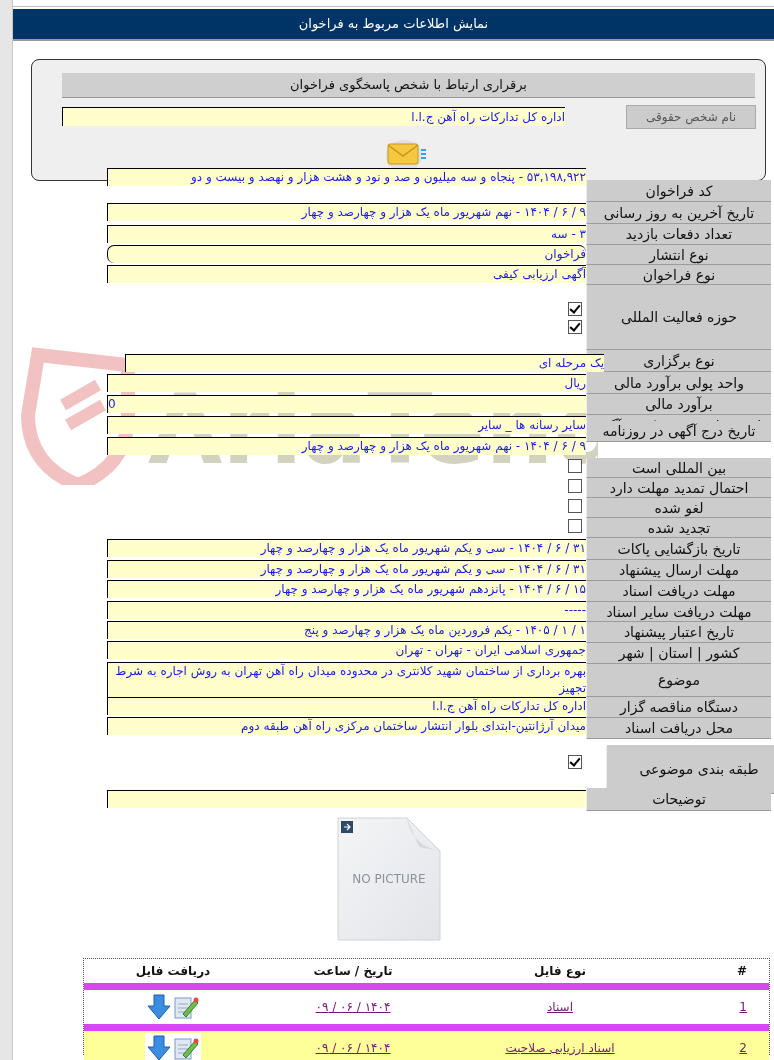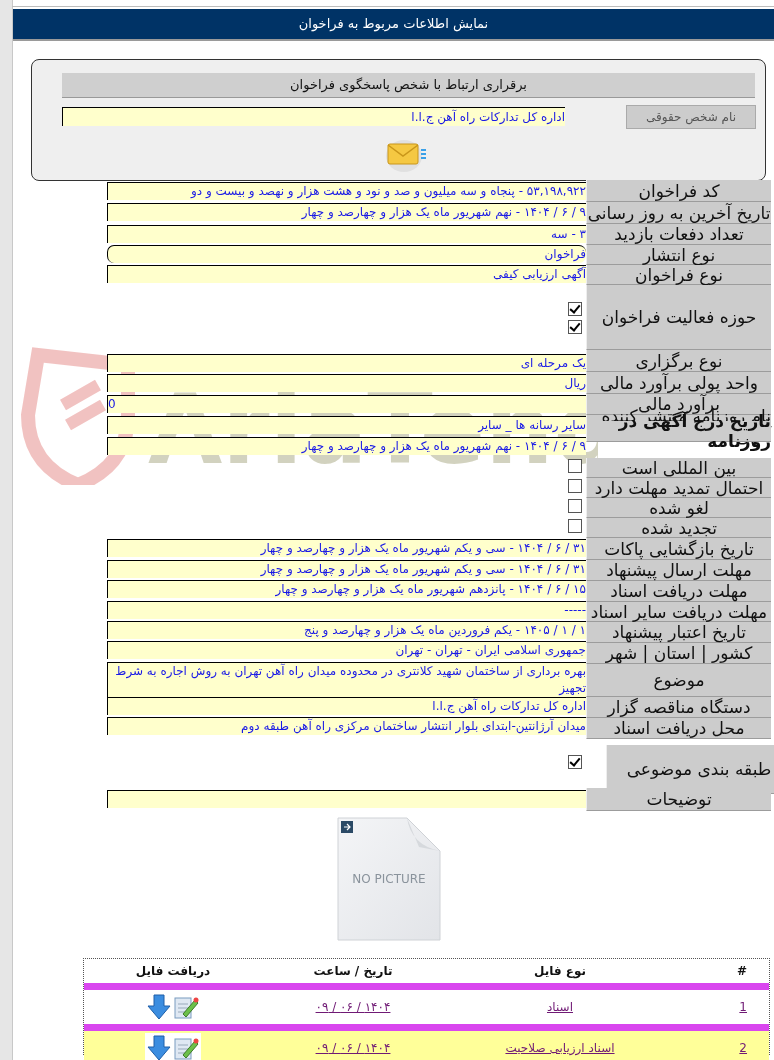--- a/index.html
+++ b/index.html
@@ -6,21 +6,21 @@
   body{width:774px;height:1060px;background:#fff;font-family:"DejaVu Sans",sans-serif;font-size:12px;position:relative;overflow:hidden;}
   .left-strip{position:absolute;left:0;top:0;width:12px;height:1060px;background:#e6e6e6;border-right:1px solid #c8c8c8;}
   .top-line{position:absolute;left:12px;top:0;right:0;height:6px;border-bottom:1px solid #bdbdbd;}
   .title-bar{position:absolute;left:13px;top:9px;width:761px;height:30px;background:#003366;color:#fff;text-align:center;line-height:30px;font-size:13px;border-bottom:2px solid #9a9a9a;}
   .contact-box{position:absolute;left:31px;top:59px;width:733px;height:120px;background:#efefef;border:1px solid #333;border-radius:8px;}
   .contact-header{position:absolute;left:30px;top:13px;width:693px;height:24px;background:#cfcfcf;border-bottom:1px solid #999;text-align:center;line-height:24px;font-size:13px;color:#111;}
   .contact-label{position:absolute;right:9px;top:45px;width:128px;height:22px;background:#cccccc;border:1px solid #aaa;text-align:center;line-height:22px;color:#555;font-size:12px;}
   .contact-value{position:absolute;left:30px;top:47px;width:502px;height:18px;background:#ffffcc;border-top:1px solid #000;border-left:1px solid #000;direction:rtl;text-align:right;color:#1a1ae6;line-height:18px;padding-right:0;font-size:12px;}
   .mail-icon{position:absolute;left:352px;top:76px;width:44px;height:36px;}
   .rows{position:absolute;left:0;top:0;}
-  .row-label{position:absolute;left:586px;width:184px;background:#cccccc;border-bottom:1px solid #9c9c9c;border-left:1px solid #eee;display:flex;align-items:center;justify-content:center;font-size:17px;color:#111;direction:rtl;}
+  .row-label{position:absolute;left:586px;width:184px;background:#cccccc;border-bottom:1px solid #9c9c9c;border-left:1px solid #eee;display:flex;align-items:center;justify-content:center;font-size:14px;color:#111;direction:rtl;}
   .row-value{position:absolute;left:107px;width:478px;background:#ffffcc;border-top:1px solid #000;border-left:1px solid #000;direction:rtl;text-align:right;color:#1a1ae6;font-size:12px;line-height:17px;overflow:hidden;white-space:nowrap;}
   .row-value.multi{white-space:normal;}
   .row-value.ltr{direction:ltr;text-align:left;}
   .cb{position:absolute;width:14px;height:14px;border:1px solid #555;background:#fff;box-sizing:border-box;}
   .cb.checked::after{content:"";position:absolute;left:3px;top:0px;width:4px;height:8px;border:solid #000;border-width:0 2px 2px 0;transform:rotate(40deg);}
   .watermark{position:absolute;left:18px;top:345px;width:580px;height:140px;pointer-events:none;}
   .nopic{position:absolute;left:337px;top:817px;width:104px;height:124px;}
   .files{position:absolute;left:83px;top:958px;width:687px;height:97px;border:1px dotted #555;box-sizing:border-box;}
   .files table{width:100%;border-collapse:collapse;direction:rtl;font-size:12px;}
   .files th{height:22px;font-weight:bold;color:#111;text-align:center;}
@@ -55,52 +55,52 @@
     <ellipse cx="20" cy="20" rx="18" ry="16" fill="#e0e0e0"></ellipse>
     <rect x="4" y="8" width="30" height="20" rx="2" fill="#f5c842" stroke="#c9961a"></rect>
     <path d="M4 9 L19 20 L34 9" fill="none" stroke="#c9961a" stroke-width="1.5"></path>
     <path d="M37 14 h5 M37 18 h5 M37 22 h5" stroke="#3aa0e8" stroke-width="2"></path>
   </svg>
 </div>
 
 <div class="rows">
 
   <div class="row-label" style="top:180px;height:21px;">کد فراخوان</div>
-  <div class="row-value" style="top:182px;height:17px;">۵۳,۱۹۸,۹۲۲ - پنجاه و سه میلیون و صد و نود و هشت هزار و نهصد و بیست و دو</div>
+  <div class="row-value" style="top:168px;height:17px;">۵۳,۱۹۸,۹۲۲ - پنجاه و سه میلیون و صد و نود و هشت هزار و نهصد و بیست و دو</div>
 
   <div class="row-label" style="top:202px;height:21px;">تاریخ آخرین به روز رسانی</div>
   <div class="row-value" style="top:203px;height:17px;">۹ / ۶ / ۱۴۰۴ - نهم شهریور ماه یک هزار و چهارصد و چهار</div>
 
   <div class="row-label" style="top:224px;height:20px;">تعداد دفعات بازدید</div>
   <div class="row-value" style="top:225px;height:17px;">۳ - سه</div>
 
   <div class="row-label" style="top:245px;height:19px;">نوع انتشار</div>
   <div class="row-value" style="top:245px;height:17px;border-radius:7px;">فراخوان</div>
 
   <div class="row-label" style="top:265px;height:19px;text-align:right;">نوع فراخوان</div>
   <div class="row-value" style="top:265px;height:17px;">آگهی ارزیابی کیفی</div>
 
-  <div class="row-label" style="top:285px;height:64px;">حوزه فعالیت فراخوان</div>
+  <div class="row-label" style="top:285px;height:64px;">حوزه فعالیت المللی</div>
   <div class="cb checked" style="left:568px;top:302px;"></div>
 
   <div class="cb checked" style="left:568px;top:320px;"></div>
 
   <div class="row-label" style="top:350px;height:21px;">نوع برگزاری</div>
-  <div class="row-value" style="top:354px;height:17px;">یک مرحله ای</div>
+  <div class="row-value" style="top:354px;height:17px;margin-left:18px;">یک مرحله ای</div>
 
   <div class="row-label" style="top:372px;height:21px;">واحد پولی برآورد مالی</div>
   <div class="row-value" style="top:374px;height:17px;">ریال</div>
 
   <div class="row-label" style="top:394px;height:20px;">برآورد مالی</div>
   <div class="row-value ltr" style="top:395px;height:17px;">0</div>
 
   <div class="row-label" style="top:415px;height:21px;">نام روزنامه منتشر کننده آگهی</div>
   <div class="row-value" style="top:416px;height:17px;">سایر رسانه ها _ سایر</div>
 
-  <div class="row-label" style="top:421px;height:20px;font-weight:bold;">تاریخ درج آگهی در روزنامه</div>
+  <div class="row-label" style="top:421px;height:20px;">تاریخ درج آگهی در روزنامه</div>
   <div class="row-value" style="top:437px;height:17px;">۹ / ۶ / ۱۴۰۴ - نهم شهریور ماه یک هزار و چهارصد و چهار</div>
 
   <div class="row-label" style="top:458px;height:19px;">بین المللی است</div>
   <div class="cb" style="left:568px;top:459px;"></div>
 
   <div class="row-label" style="top:478px;height:19px;">احتمال تمدید مهلت دارد</div>
   <div class="cb" style="left:568px;top:479px;"></div>
 
   <div class="row-label" style="top:498px;height:19px;">لغو شده</div>
   <div class="cb" style="left:568px;top:499px;"></div>

